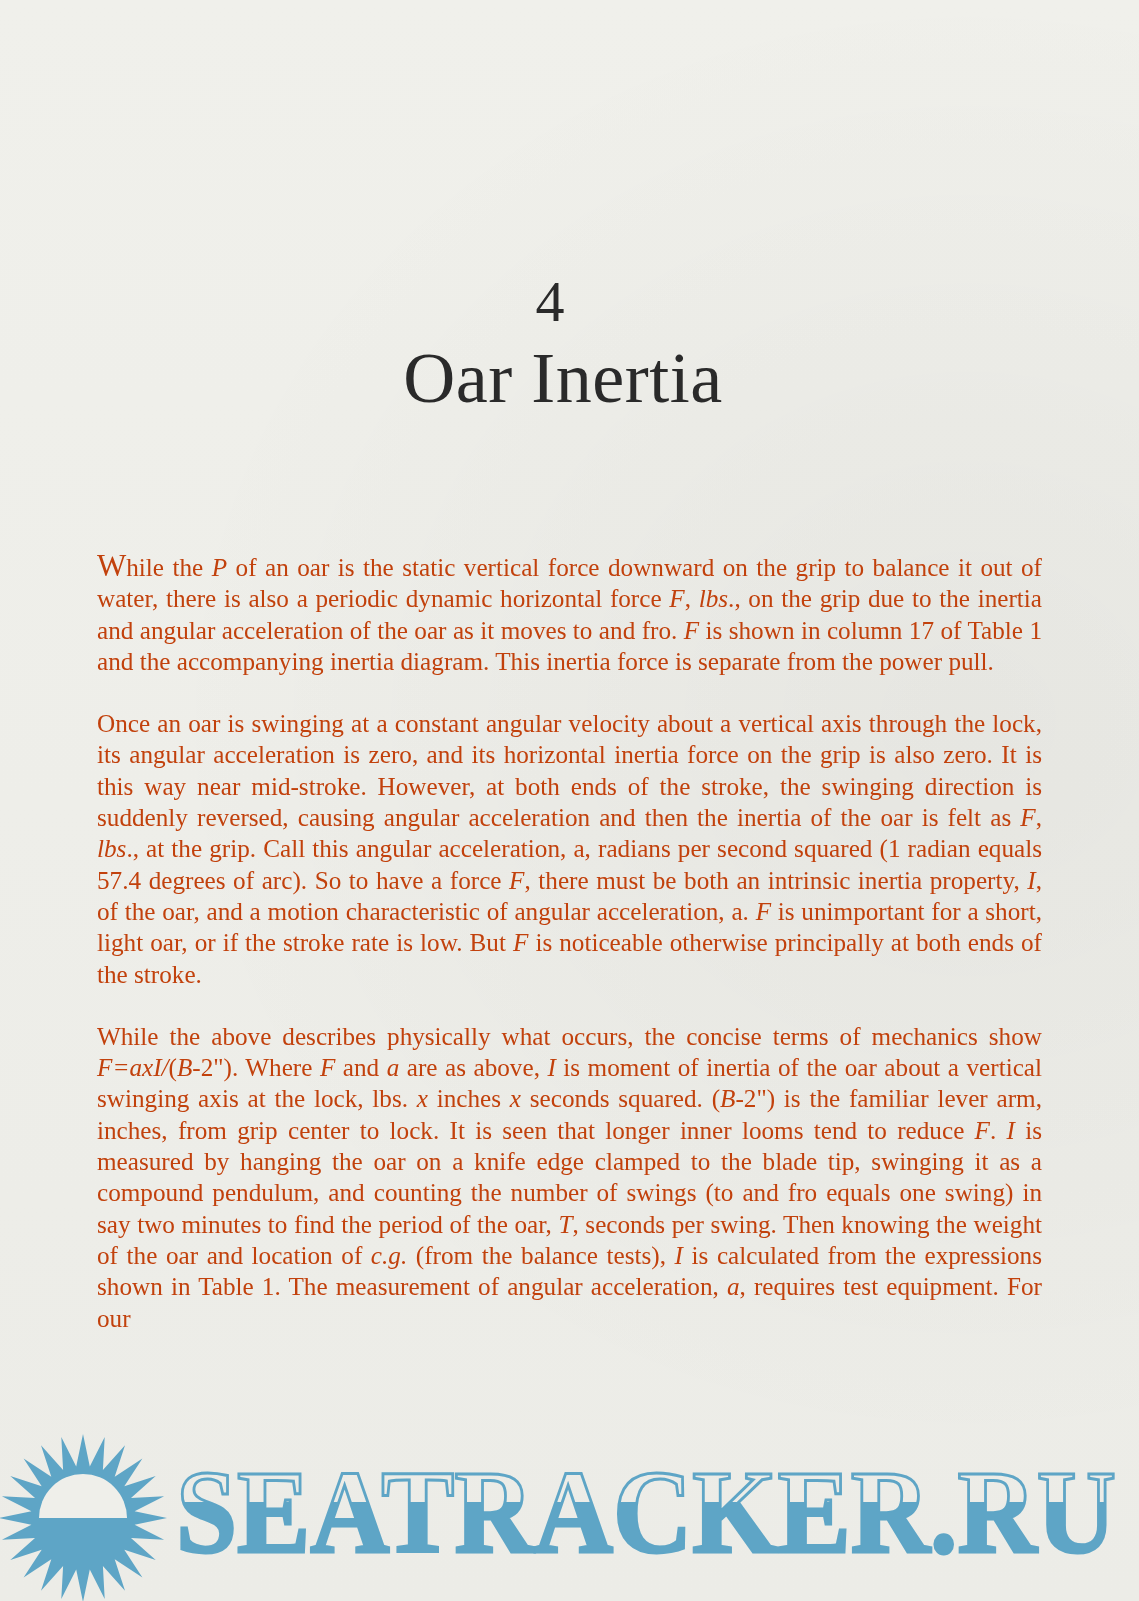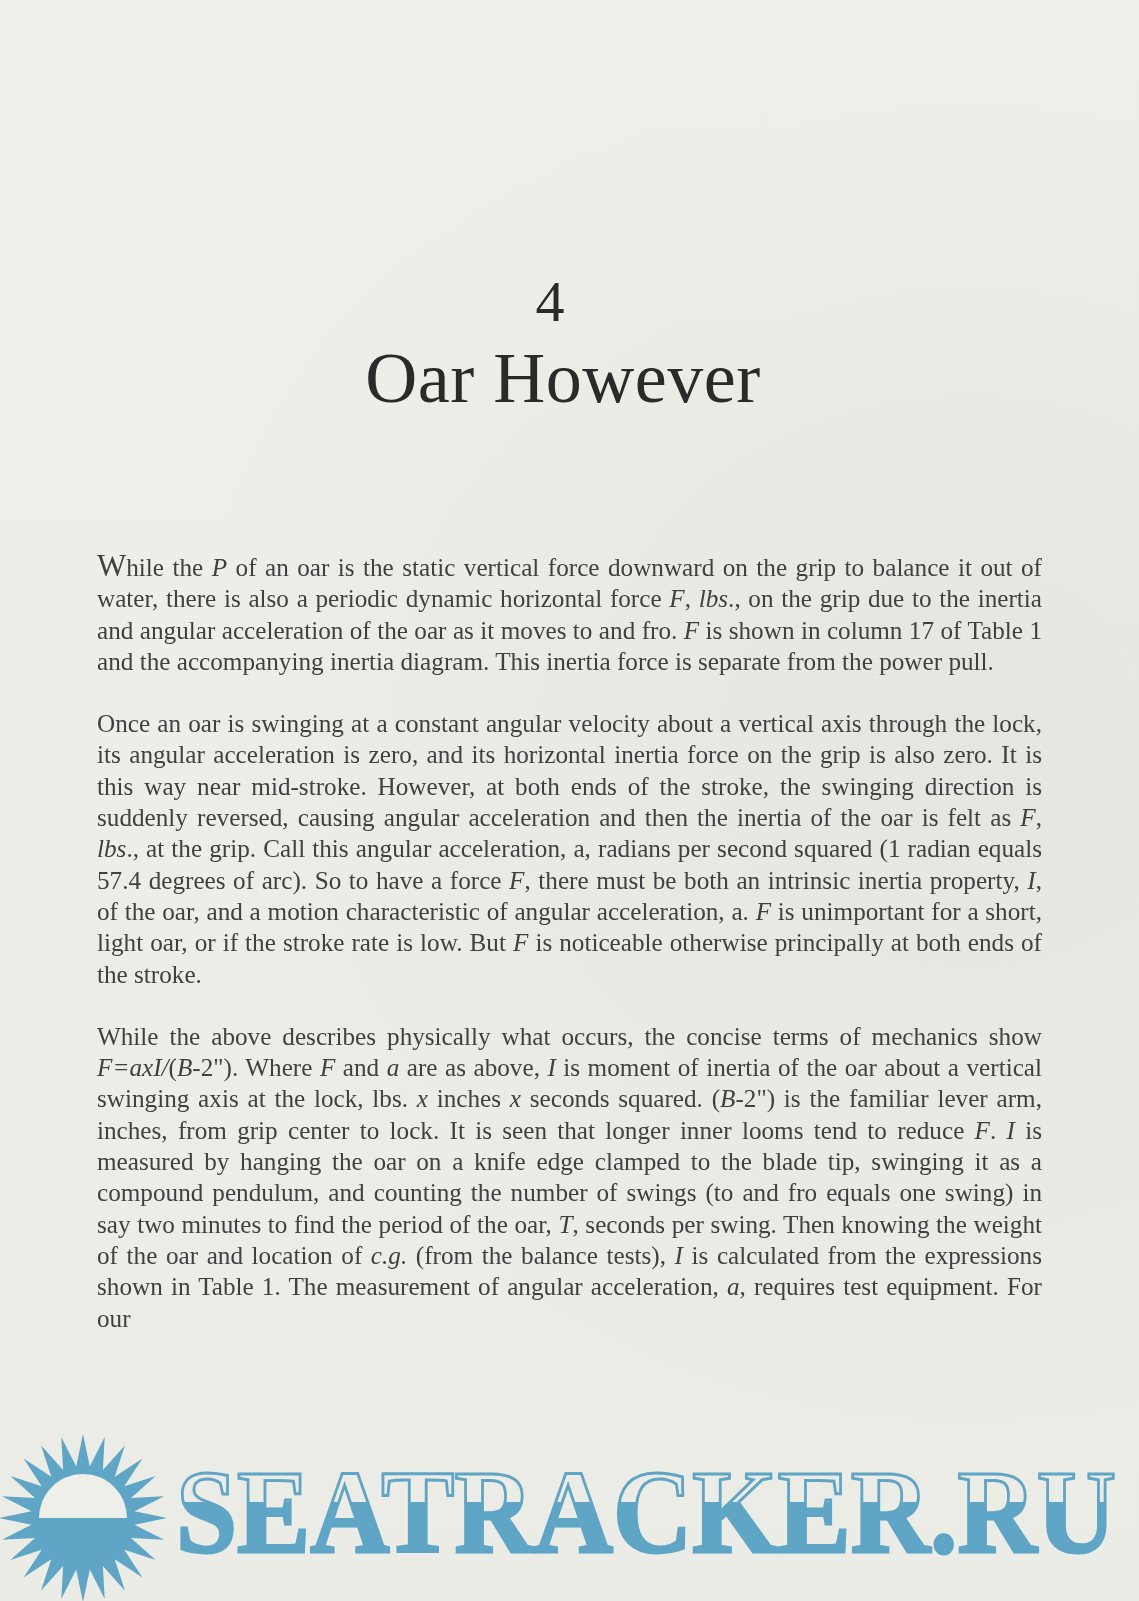--- a/index.html
+++ b/index.html
@@ -24,39 +24,39 @@
     text-align: center; font-size: 72px; line-height: 80px; color: #2a2a2a;
     letter-spacing: 0.5px;
   }
   .body-text {
     position: absolute; left: 97px; width: 945px; top: 550px;
   }
   .para {
     margin: 0 0 31px 0;
     font-size: 25.2px; line-height: 31.3px;
     text-align: justify; text-align-last: left;
-    color: #404040;
+    color: #c2410c;
   }
   .para i { font-style: italic; }
   .dropcap { font-size: 31px; }
   .watermark {
     position: absolute; left: 0; top: 1434px; width: 1040px; height: 167px;
   }
   .wm-sun { position: absolute; left: 0; top: 0; width: 170px; height: 167px; }
   .wm-text {
     position: absolute; left: 176px; top: 18px; height: 110px; width: 950px;
   }
 </style>
 </head>
 <body>
 
 <div class="page-bg"></div>
 
 <div class="chapter-number">4</div>
-<div class="chapter-title">Oar However</div>
+<div class="chapter-title">Oar Inertia</div>
 
 <div class="body-text">
   <p class="para"><span class="dropcap">W</span><span>hile the </span><i>P</i><span> of an oar is the static vertical force downward on the grip to balance it out of water, there is also a periodic dynamic horizontal force </span><i>F</i><span>, </span><i>lbs</i><span>., on the grip due to the inertia and angular acceleration of the oar as it moves to and fro. </span><i>F</i><span> is shown in column 17 of Table 1 and the accompanying inertia diagram. This inertia force is separate from the power pull.</span></p>
   <p class="para"><span>Once an oar is swinging at a constant angular velocity about a vertical axis through the lock, its angular acceleration is zero, and its horizontal inertia force on the grip is also zero. It is this way near mid-stroke. However, at both ends of the stroke, the swinging direction is suddenly reversed, causing angular acceleration and then the inertia of the oar is felt as </span><i>F</i><span>, </span><i>lbs</i><span>., at the grip. Call this angular acceleration, a, radians per second squared (1 radian equals 57.4 degrees of arc). So to have a force </span><i>F</i><span>, there must be both an intrinsic inertia property, </span><i>I</i><span>, of the oar, and a motion characteristic of angular acceleration, a. </span><i>F</i><span> is unimportant for a short, light oar, or if the stroke rate is low. But </span><i>F</i><span> is noticeable otherwise principally at both ends of the stroke.</span></p>
   <p class="para"><span>While the above describes physically what occurs, the concise terms of mechanics show </span><i>F=axI/</i><span>(</span><i>B</i><span>-2"). Where </span><i>F</i><span> and </span><i>a</i><span> are as above, </span><i>I</i><span> is moment of inertia of the oar about a vertical swinging axis at the lock, lbs. </span><i>x</i><span> inches </span><i>x</i><span> seconds squared. (</span><i>B</i><span>-2") is the familiar lever arm, inches, from grip center to lock. It is seen that longer inner looms tend to reduce </span><i>F</i><span>. </span><i>I</i><span> is measured by hanging the oar on a knife edge clamped to the blade tip, swinging it as a compound pendulum, and counting the number of swings (to and fro equals one swing) in say two minutes to find the period of the oar, </span><i>T</i><span>, seconds per swing. Then knowing the weight of the oar and location of </span><i>c.g.</i><span> (from the balance tests), </span><i>I</i><span> is calculated from the expressions shown in Table 1. The measurement of angular acceleration, </span><i>a</i><span>, requires test equipment. For our</span></p>
 </div>
 
 <div class="watermark">
   <svg class="wm-sun" viewBox="0 0 170 167">
     <g id="sun-rays">

